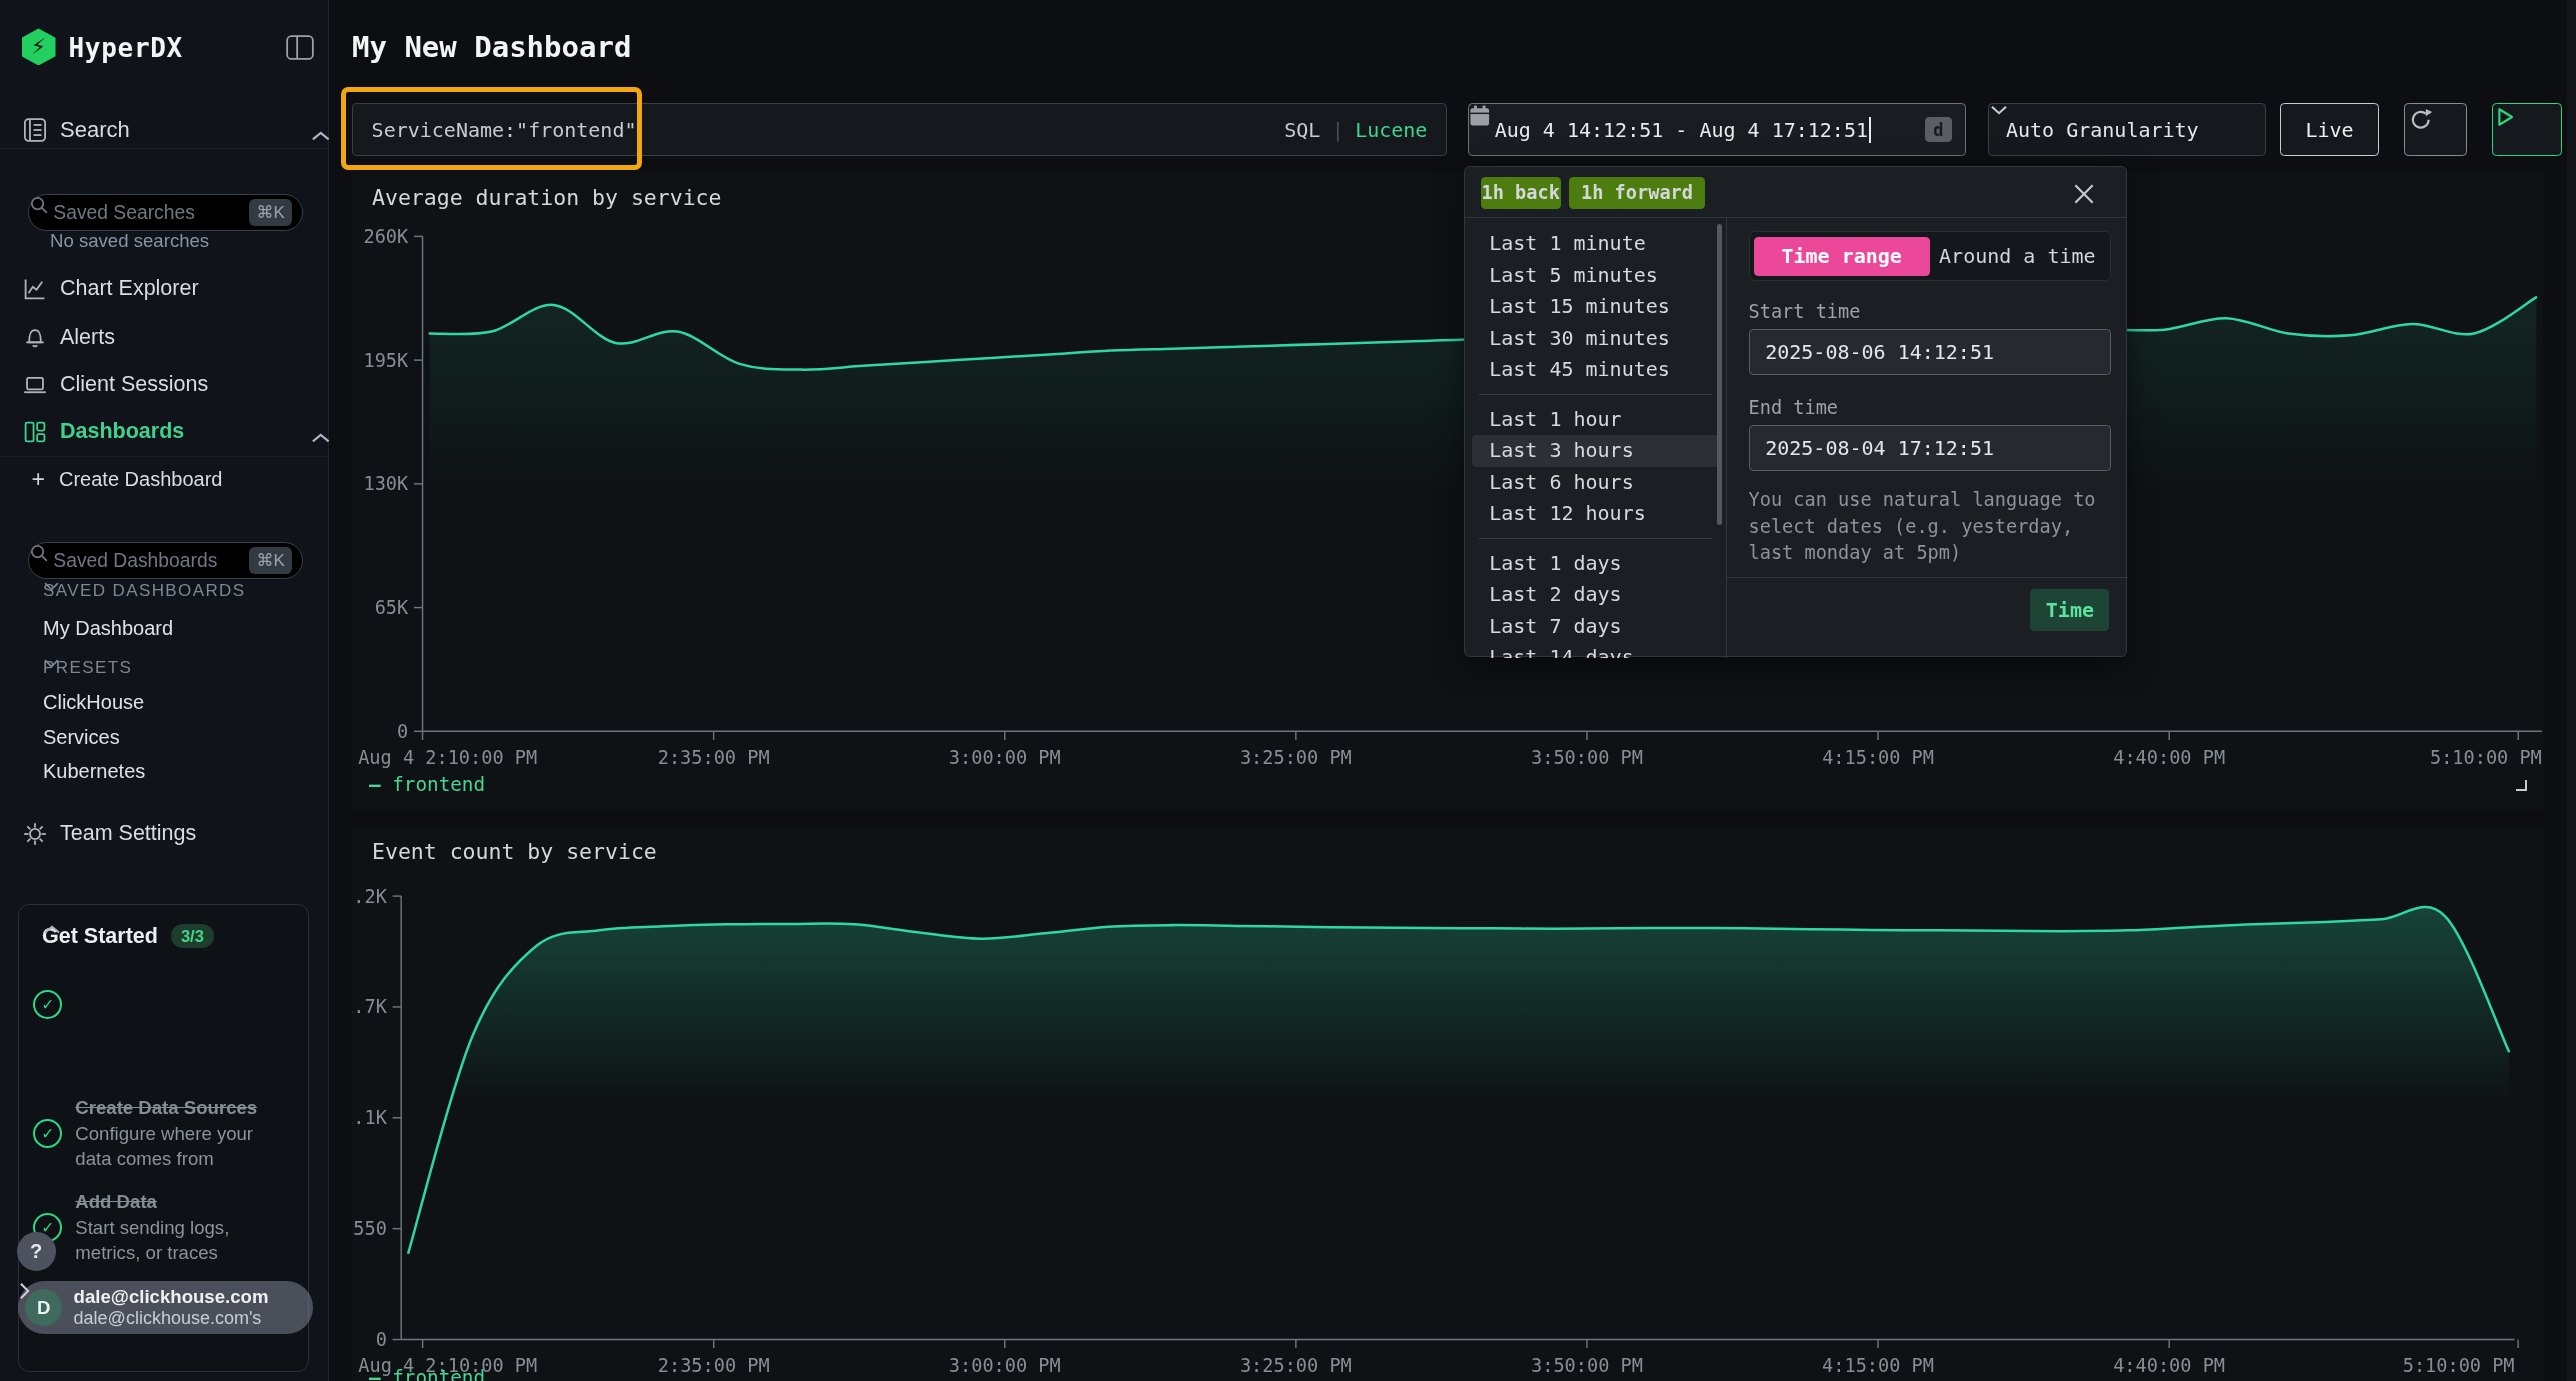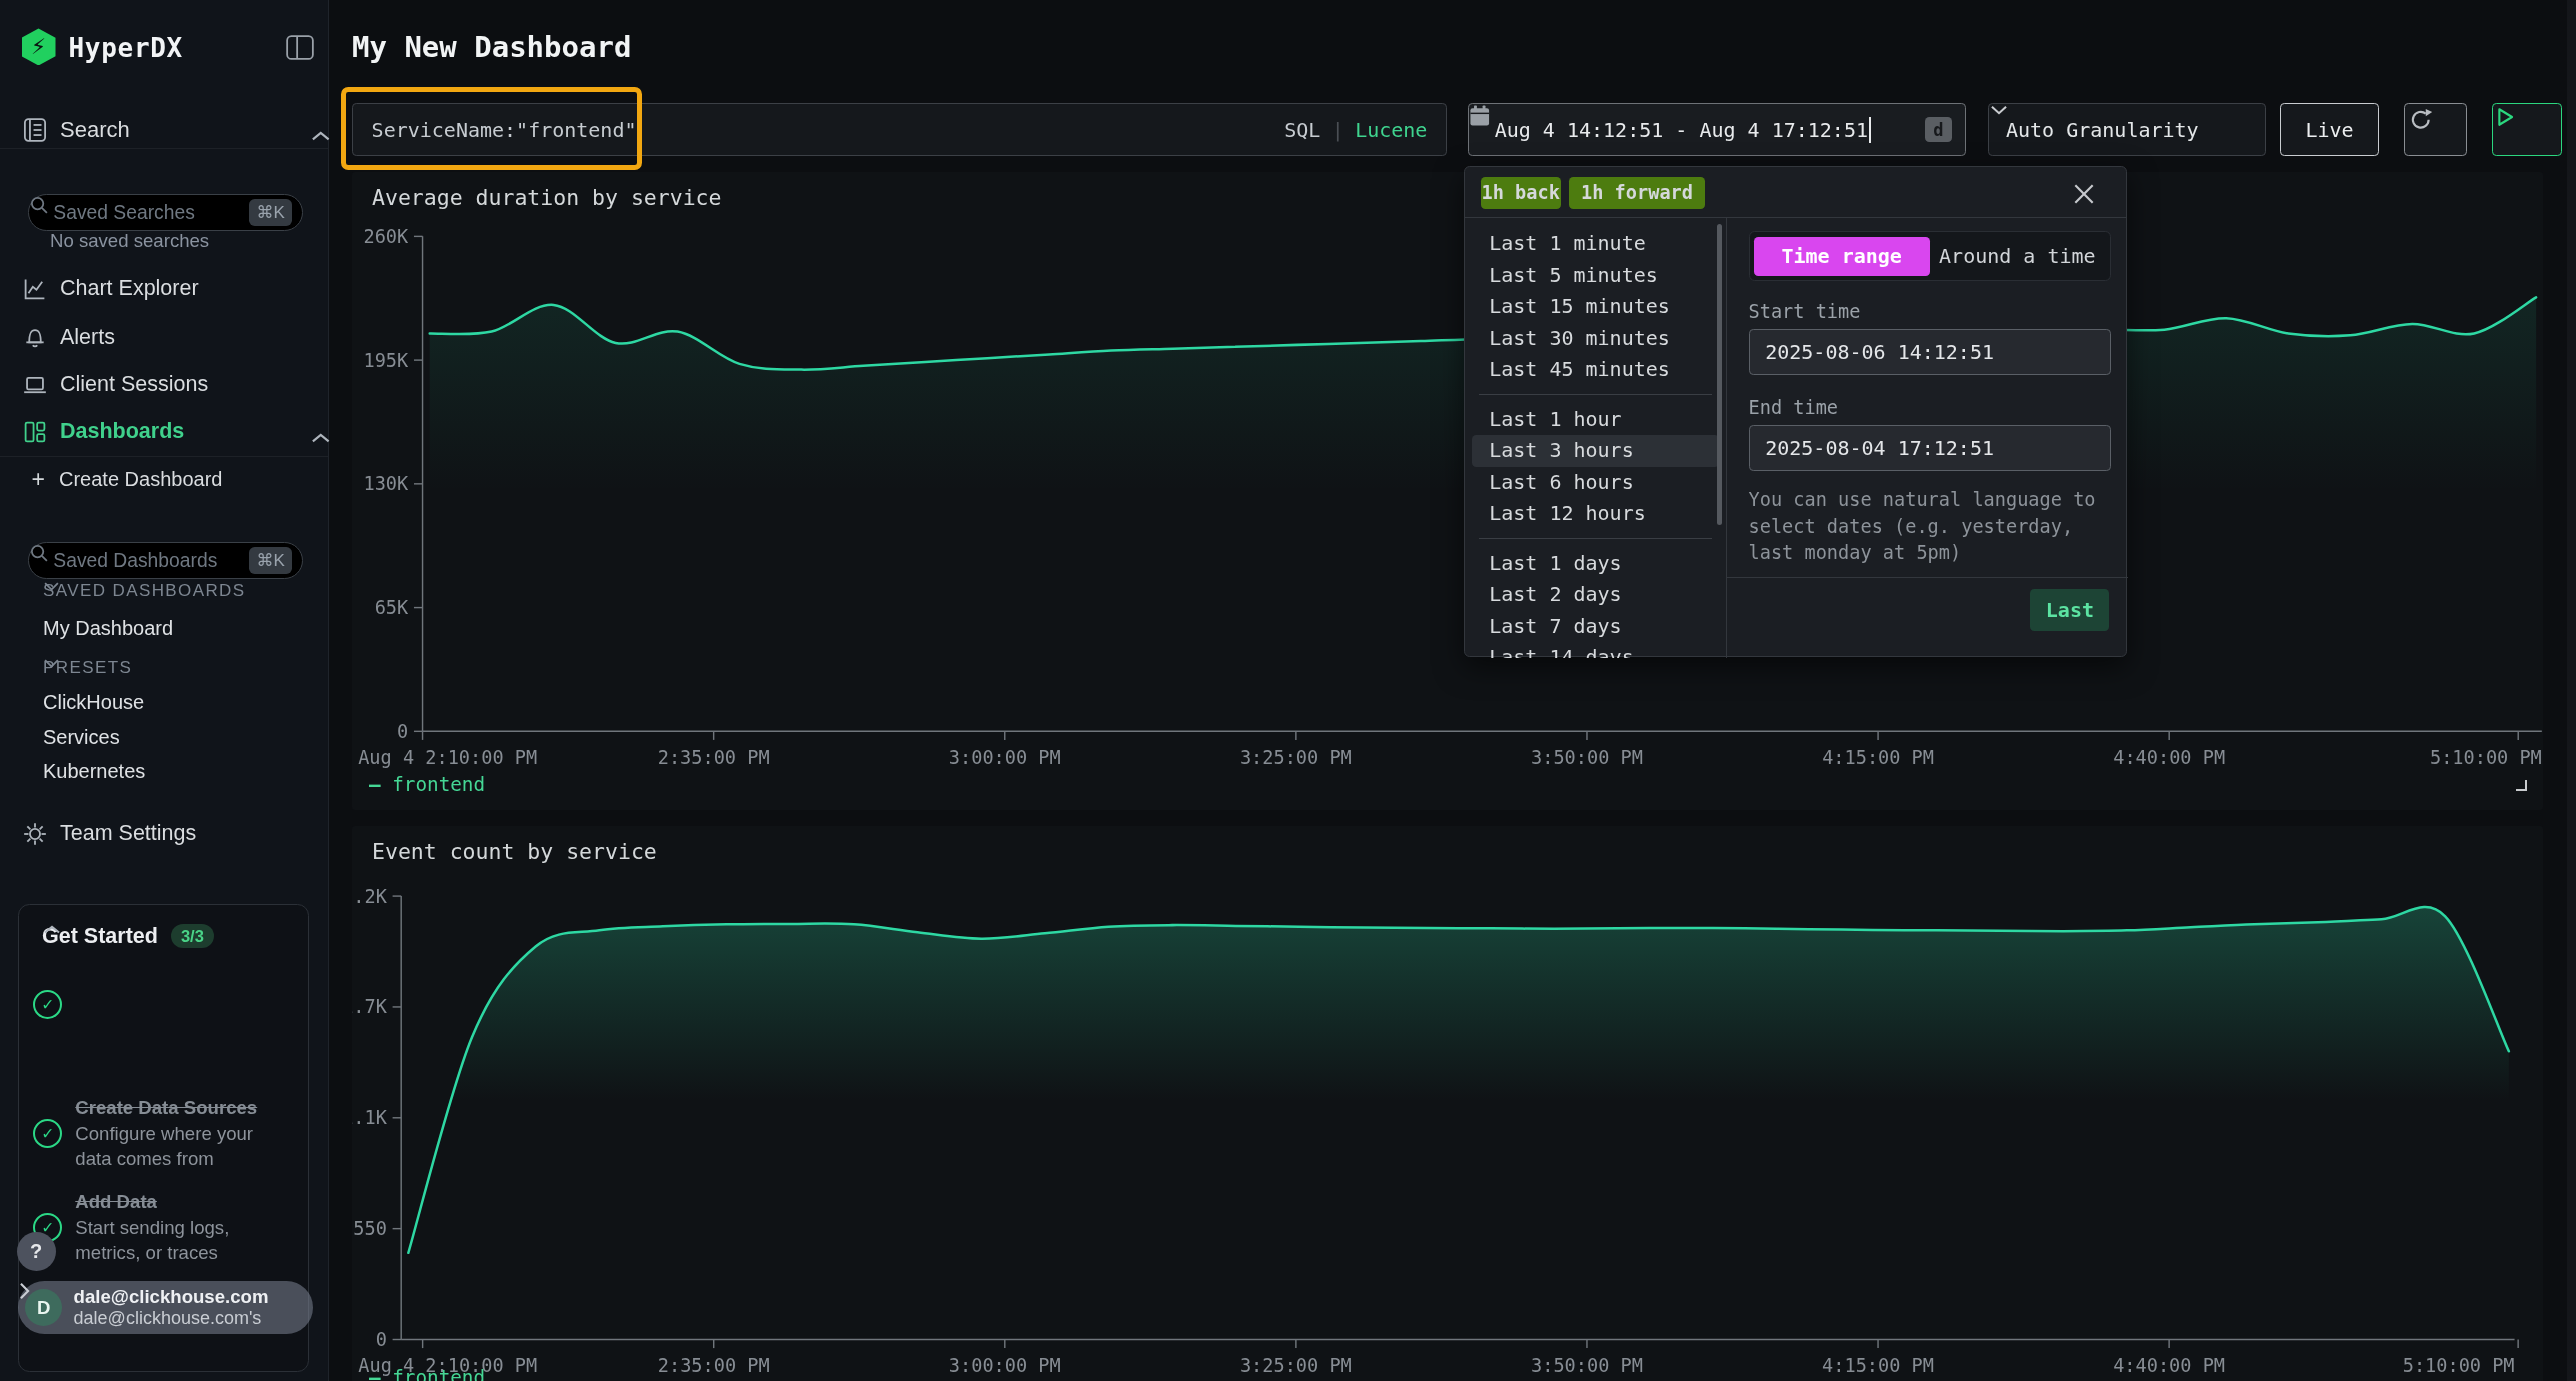--- a/index.html
+++ b/index.html
@@ -88,21 +88,21 @@
   #tp-close{position:absolute;right:29px;top:14.3px;width:26px;height:26px;color:#c6c9cd;cursor:pointer;}
   .tp-header-div{position:absolute;left:0;top:50px;width:100%;height:0.7px;background:#33373d;}
   #tp-list{position:absolute;left:0;top:50px;width:262px;height:441px;border-right:0.7px solid #33373d;overflow:hidden;}
   .preset-item{position:relative;margin:0 7.2px;height:31.5px;line-height:31.5px;padding-left:17px;color:#d7dadd;font-size:20px;border-radius:4.3px;cursor:pointer;white-space:nowrap;}
   .preset-item.selected{background:#2c3036;}
   .preset-div{height:0.7px;background:#3a3e44;margin:8.6px 14.3px;}
   #tp-scroll{position:absolute;left:252px;top:57px;width:5px;height:301px;background:#55595f;border-radius:2.9px;}
   #tp-right{position:absolute;left:262px;top:50px;width:401px;height:441px;}
   #tp-tabs{position:absolute;left:21.5px;top:14.3px;width:362px;height:50px;background:#14171b;border:0.7px solid #2a2e34;border-radius:5.7px;display:flex;padding:4.3px;}
   .tp-tab{flex:1;display:flex;align-items:center;justify-content:center;font-size:20px;color:#d2d5d9;border-radius:4.3px;cursor:pointer;}
-  .tp-tab.active{background:#d946ef;color:#ffffff;font-weight:bold;}
+  .tp-tab.active{background:#ec4899;color:#ffffff;font-weight:bold;}
   .tp-label{position:absolute;left:21.5px;color:#9ba2a9;font-size:18.6px;}
   .tp-input{position:absolute;left:21.5px;width:362px;height:46px;background:#26292f;border:0.7px solid #5a5f66;border-radius:4.3px;color:#e4e6e9;font-size:20px;display:flex;align-items:center;padding:0 15.7px;}
   #tp-start-label{top:84px;} #tp-start{top:112px;}
   #tp-end-label{top:180px;} #tp-end{top:208px;}
   #tp-helper{position:absolute;left:21.5px;top:270px;width:365px;color:#8d939a;font-size:18.6px;line-height:26.5px;}
   #tp-footer-div{position:absolute;left:0;top:360px;width:401px;height:0.7px;background:#33373d;}
   #tp-apply{position:absolute;right:18.6px;top:372px;width:79px;height:42px;background:#1d4435;color:#5ce3a2;font-size:20px;font-weight:bold;border-radius:4.3px;display:flex;align-items:center;justify-content:center;cursor:pointer;}
 
   #right-gutter{position:absolute;right:0;top:0;width:8.6px;height:1381px;background:#14161a;}
   svg{position:absolute;left:0;top:0;}
@@ -487,19 +487,19 @@
       <div id="tp-tabs">
         <div class="tp-tab active">Time range</div>
         <div class="tp-tab">Around a time</div>
       </div>
       <div id="tp-start-label" class="tp-label">Start time</div>
       <div id="tp-start" class="tp-input">2025-08-06 14:12:51</div>
       <div id="tp-end-label" class="tp-label">End time</div>
       <div id="tp-end" class="tp-input">2025-08-04 17:12:51</div>
       <div id="tp-helper">You can use natural language to select dates (e.g. yesterday, last monday at 5pm)</div>
       <div id="tp-footer-div"></div>
-      <div id="tp-apply">Last</div>
+      <div id="tp-apply">Time</div>
     </div>
   </div>
 
   <div id="right-gutter"></div>
 </div>
 
 
 </body></html>

